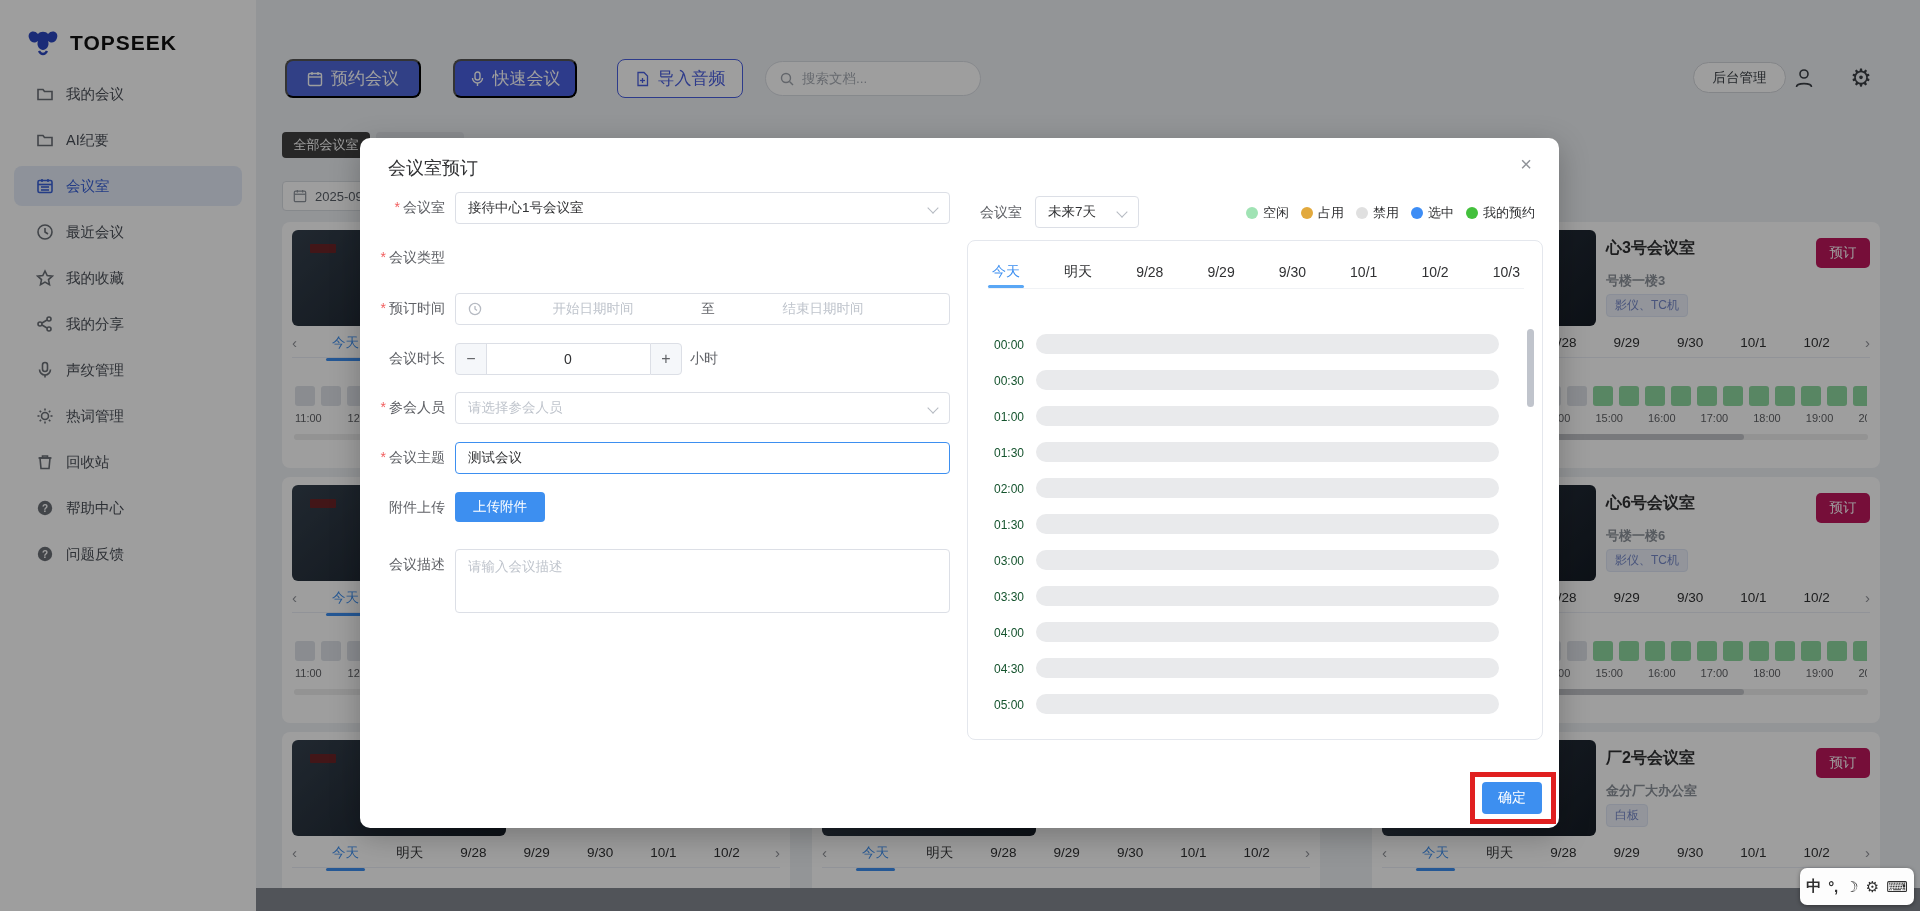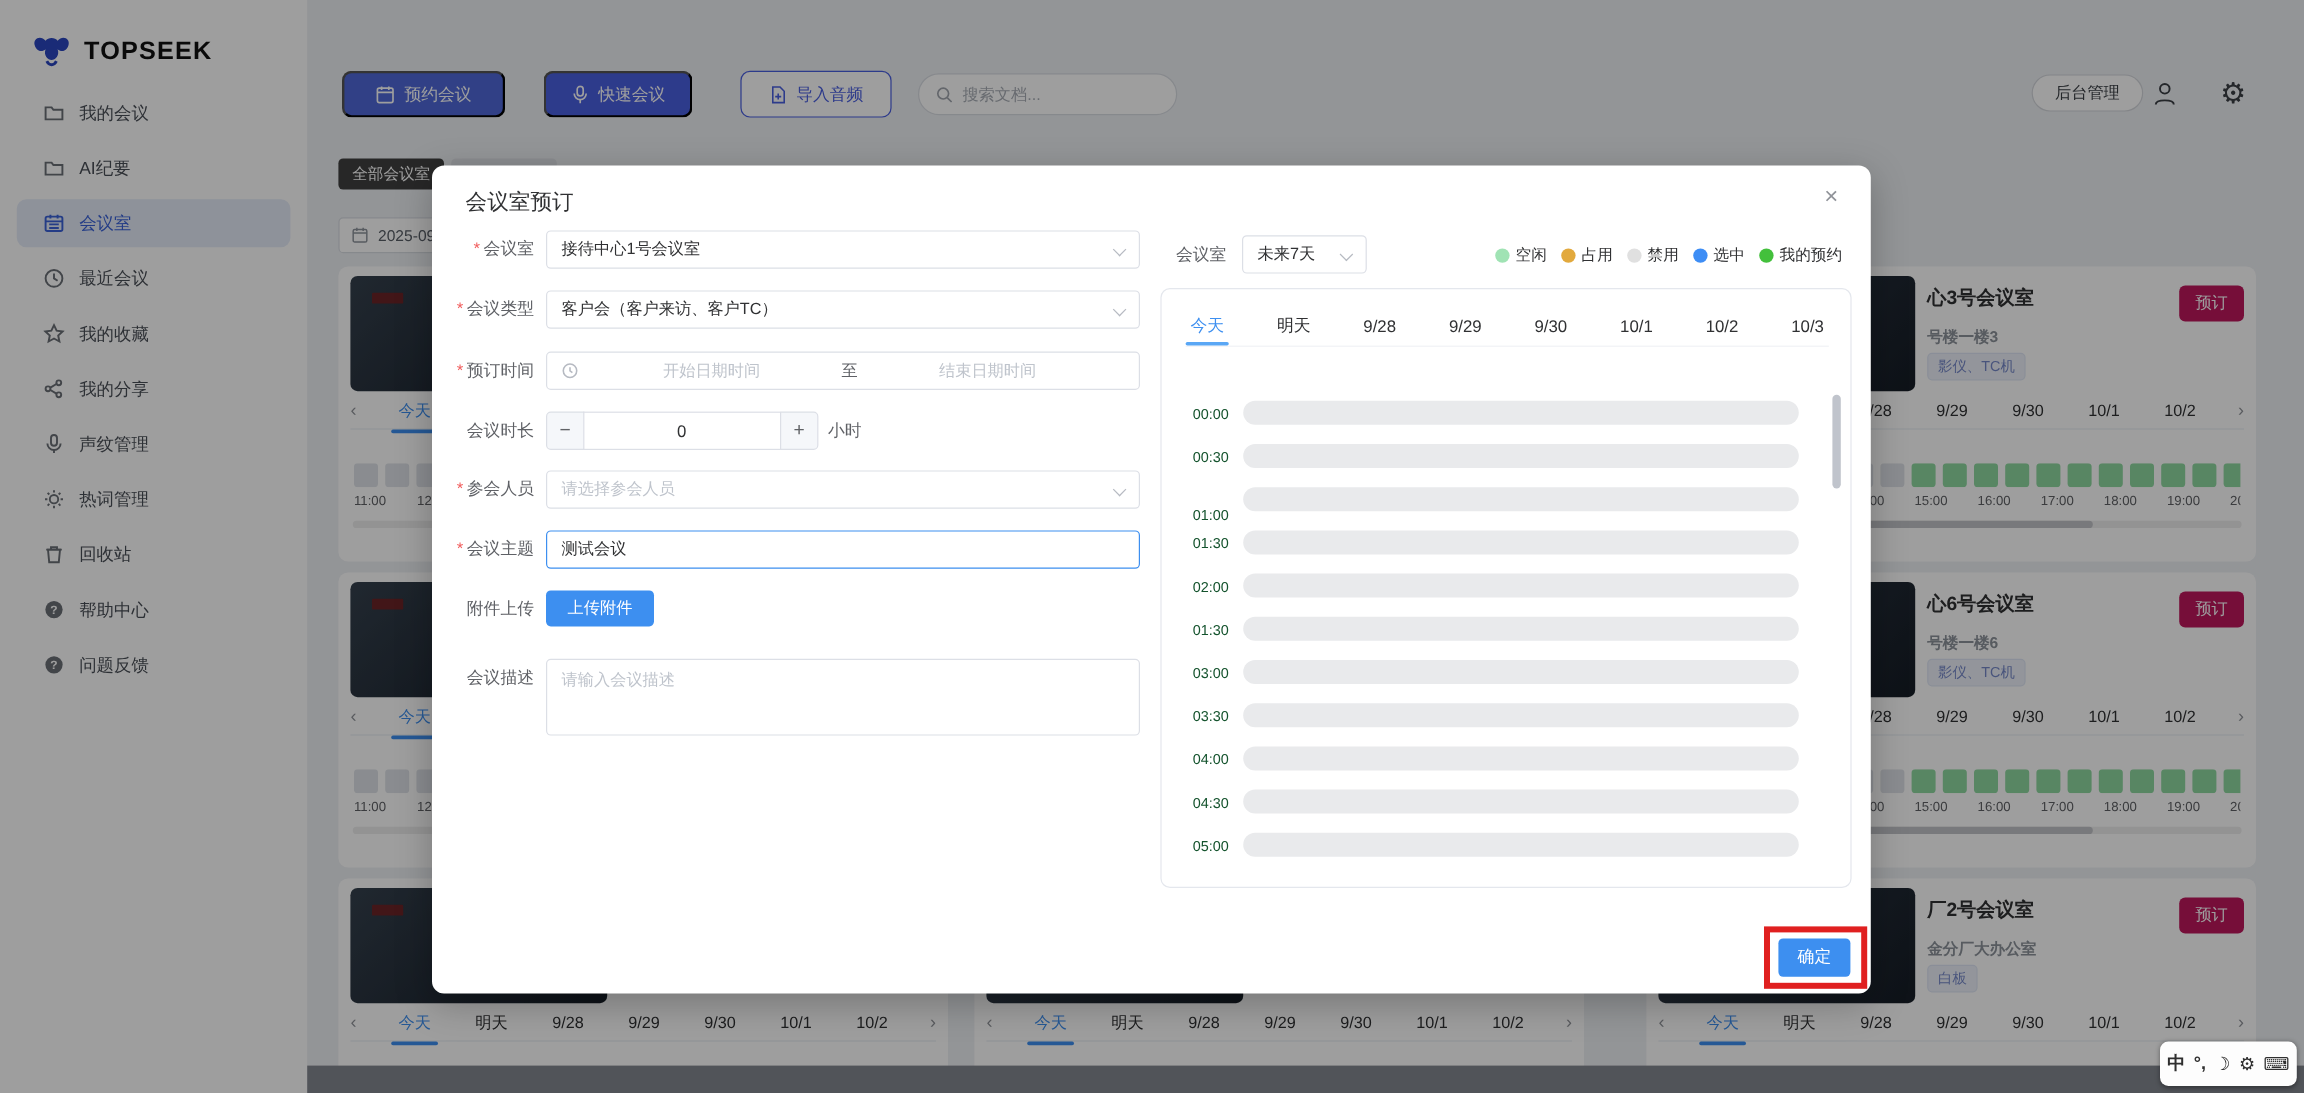--- a/index.html
+++ b/index.html
@@ -14,21 +14,21 @@
   .logo-text { font-size:21px; font-weight:bold; letter-spacing:1px; color:#111; }
   .nav-item { position:absolute; left:14px; width:228px; height:40px; border-radius:8px;
               display:flex; align-items:center; gap:12px; padding-left:22px; color:#4a4f57; font-size:14.5px; cursor:pointer; }
   .nav-item.active { background:#e5ecf9; color:#3a62d8; }
   .nav-item.active .nv-ic svg { stroke:#3a62d8; }
   .nv-ic { width:18px; height:18px; display:flex; }
   .nv-ic svg { stroke:#6b7077; fill:none; stroke-width:1.6; width:18px; height:18px; }
 
   
   .tb-btn { position:absolute; top:59px; height:39px; border-radius:8px; display:flex; align-items:center; justify-content:center;
-            gap:8px; font-size:14px; cursor:pointer;font-family:Liberation Mono, monospace; }
+            gap:8px; font-size:17px; cursor:pointer;font-family:Liberation Mono, monospace; }
   #btn-book   { left:285px; width:136px; background:#4f68d8; color:#fff; }
   #btn-quick  { left:453px; width:124px; background:#4a5fe0; color:#fff; }
   #btn-import { left:617px; width:126px; background:#fff; border:1px solid #4a5fe0; color:#4a5fe0; }
   #search-box { position:absolute; left:765px; top:61px; width:216px; height:35px; background:#fff; border:1px solid #d9dde3;
                 border-radius:18px; display:flex; align-items:center; padding:0 14px; gap:8px; }
   #search-input { border:none; outline:none; font-size:13.5px; color:#333; width:150px; background:transparent; }
   #search-input::placeholder { color:#a8adb5; }
   #btn-admin { position:absolute; left:1693px; top:62px; width:93px; height:31px; background:#fff; border:1px solid #d4d7dc;
                border-radius:16px; display:flex; align-items:center; justify-content:center; font-size:13.5px; color:#3a3f45; cursor:pointer; }
   .hd-ic { position:absolute; top:62px; width:32px; height:32px; display:flex; align-items:center; justify-content:center; cursor:pointer; color:#3a3f45; }
@@ -753,24 +753,20 @@
   <div id="form-area">
       <div class="form-row" style="top: 54px;">
         <span class="f-label" style="right:auto;left:0;width:85px;text-align:right;"><span class="req">*</span><span>会议室</span></span>
         <div class="f-field">
           <span class="">接待中心1号会议室</span>
           <span class="caret"></span>
         </div>
       </div>
       <div class="form-row" style="top: 104px;">
         <span class="f-label" style="right:auto;left:0;width:85px;text-align:right;"><span class="req">*</span><span>会议类型</span></span>
-        <div class="f-field">
-          <span class="">客户会（客户来访、客户TC）</span>
-          <span class="caret"></span>
-        </div>
       </div>
       <div class="form-row" style="top: 155px;">
         <span class="f-label" style="right:auto;left:0;width:85px;text-align:right;"><span class="req">*</span><span>预订时间</span></span>
         <div class="f-field range-field">
           <span class="clock">
             <svg width="14" height="14" viewBox="0 0 14 14">
               <circle cx="7" cy="7" r="5.6" fill="none" stroke="#b6bac2" stroke-width="1.3"></circle>
               <path d="M7 4 v3 l2 1.5" fill="none" stroke="#b6bac2" stroke-width="1.3"></path>
             </svg>
           </span>
@@ -846,21 +842,21 @@
         <span class="day-tab">9/30</span>
         <span class="day-tab">10/1</span>
         <span class="day-tab">10/2</span>
         <span class="day-tab">10/3</span>
       </div>
     <div id="slots">
         <div class="slot-row-label" style="top: 97px;">00:00</div>
         <div class="slot-bar" style="top: 93px;"></div>
         <div class="slot-row-label" style="top: 133px;">00:30</div>
         <div class="slot-bar" style="top: 129px;"></div>
-        <div class="slot-row-label" style="top: 169px; margin-top: 12px;">01:00</div>
+        <div class="slot-row-label" style="top: 169px;">01:00</div>
         <div class="slot-bar" style="top: 165px;"></div>
         <div class="slot-row-label" style="top: 205px;">01:30</div>
         <div class="slot-bar" style="top: 201px;"></div>
         <div class="slot-row-label" style="top: 241px;">02:00</div>
         <div class="slot-bar" style="top: 237px;"></div>
         <div class="slot-row-label" style="top: 277px;">01:30</div>
         <div class="slot-bar" style="top: 273px;"></div>
         <div class="slot-row-label" style="top: 313px;">03:00</div>
         <div class="slot-bar" style="top: 309px;"></div>
         <div class="slot-row-label" style="top: 349px;">03:30</div>

